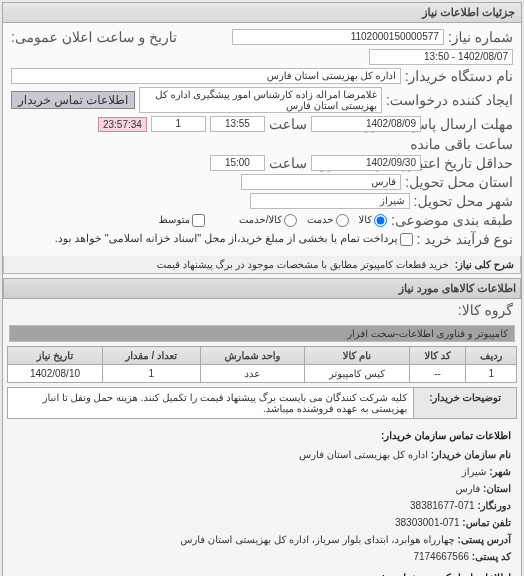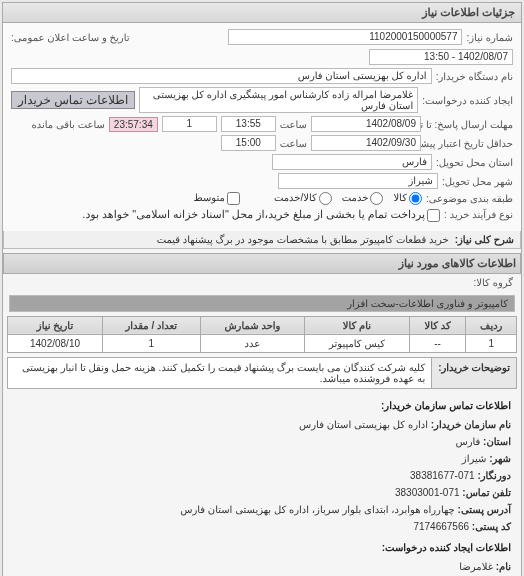--- a/index.html
+++ b/index.html
@@ -31,36 +31,36 @@
   }
   .row {
     display: flex;
     align-items: center;
     margin-bottom: 3px;
     gap: 4px;
     flex-wrap: wrap;
   }
   .lbl {
     color: #555;
-    font-size: 10px;
+    font-size: 14px;
     white-space: nowrap;
   }
   .val-box {
     background: #fff;
     border: 1px solid #bbb;
     padding: 1px 4px;
     font-size: 10px;
     color: #333;
     min-height: 16px;
     display: inline-block;
   }
   .val-box.wide { flex: 1; min-width: 200px; }
   .val-box.med { width: 110px; }
   .val-box.sm { width: 55px; text-align: center; }
-  .val-box.lg { width: 234px; }
+  .val-box.lg { width: 212px; }
   .link-btn {
     background: #c8c8d0;
     border: 1px solid #888;
     padding: 1px 6px;
     font-size: 12px;
     color: #333;
     cursor: pointer;
   }
   .pink-box {
     background: #f5d5e0;
@@ -113,21 +113,21 @@
     color: #444;
   }
   .desc-row {
     display: flex;
     border: 1px solid #aaa;
     margin: 2px 4px;
     background: #fff;
   }
   .desc-lbl {
     background: #e8e8e8;
-    padding: 4px 6px;
+    padding: 4px 15px;
     font-weight: bold;
     font-size: 10px;
     border-left: 1px solid #aaa;
     white-space: nowrap;
   }
   .desc-val {
     padding: 4px 6px;
     font-size: 10px;
     flex: 1;
   }
@@ -252,22 +252,22 @@
   </table>
 
   <div class="desc-row">
     <div class="desc-lbl">توضیحات خریدار:</div>
     <div class="desc-val">کلیه شرکت کنندگان می بایست برگ پیشنهاد قیمت را تکمیل کنند. هزینه حمل ونقل تا انبار بهزیستی به عهده فروشنده میباشد.</div>
   </div>
 
   <div class="contact-block">
     <div class="hd">اطلاعات تماس سازمان خریدار:</div>
     <div><b>نام سازمان خریدار:</b> <span>اداره کل بهزیستی استان فارس</span></div>
+    <div><b>شهر:</b> <span>شیراز</span></div>
     <div><b>استان:</b> <span>فارس</span></div>
-    <div><b>شهر:</b> <span>شیراز</span></div>
     <div><b>دورنگار:</b> <span>071-38381677</span></div>
     <div><b>تلفن تماس:</b> <span>071-38303001</span></div>
     <div><b>آدرس پستی:</b> <span>چهارراه هوابرد، ابتدای بلوار سرباز، اداره کل بهزیستی استان فارس</span></div>
     <div><b>کد پستی:</b> <span>7174667566</span></div>
     <div class="hd" style="margin-top:4px">اطلاعات ایجاد کننده درخواست:</div>
     <div><b>نام:</b> <span>غلامرضا</span></div>
     <div> </div>
 
   </div>
 

